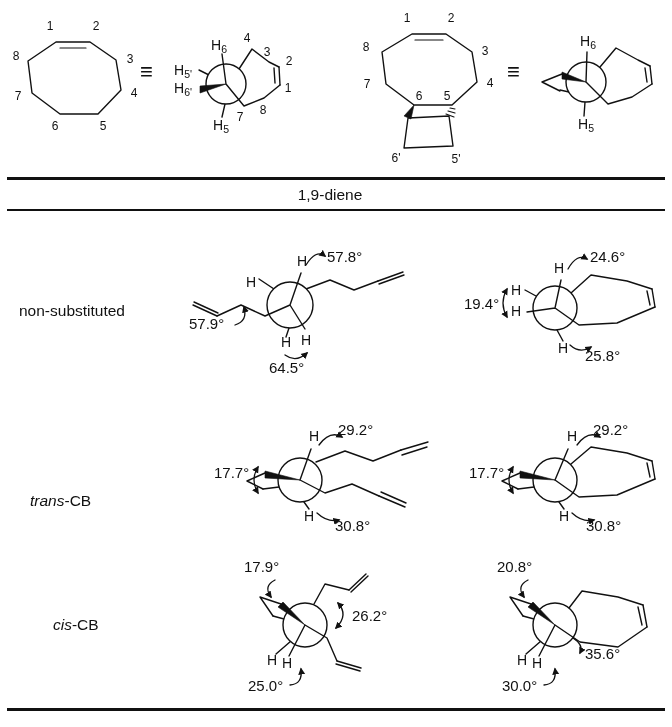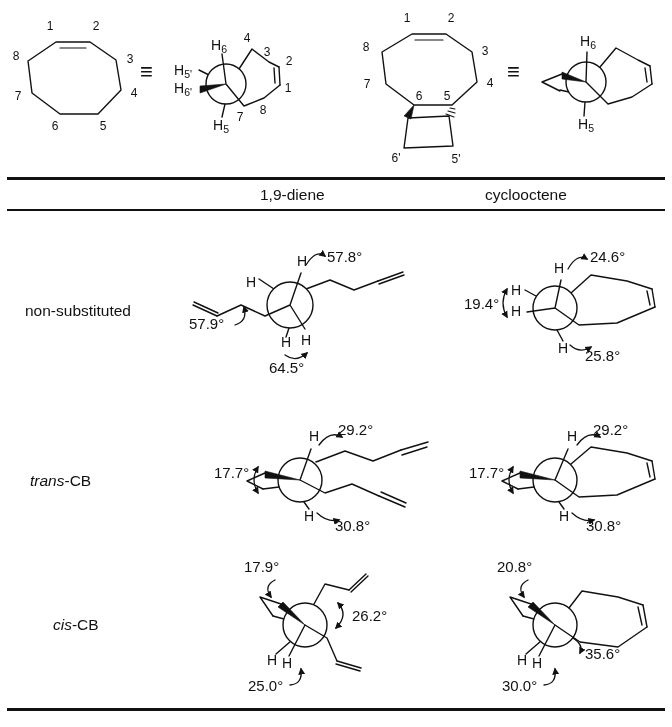--- a/index.html
+++ b/index.html
@@ -1,19 +1,19 @@
 <!DOCTYPE html>
 <html><head>
 <meta charset="utf-8">
 <style>
   *{box-sizing:border-box}
   body{margin:0;background:#fff}
   .page{position:relative;width:672px;height:727px;background:#fff;font-family:"Liberation Sans",sans-serif;color:#111;overflow:hidden}
   .rule{position:absolute;left:7px;width:658px;background:#111}
-  .hdr{position:absolute;font-size:15.5px;width:140px}
+  .hdr{position:absolute;font-size:15.5px;text-align:center;width:140px}
   .rowlab{position:absolute;font-size:15.5px;white-space:nowrap}
   .equiv{position:absolute;font-size:22px;font-weight:700}
   svg.fig{position:absolute;overflow:visible}
   .bond{stroke:#111;stroke-width:1.4;fill:none;stroke-linecap:round;stroke-linejoin:round}
   .thin{stroke-width:1.2}
   .arc{stroke:#111;stroke-width:1.3;fill:none;stroke-linecap:round}
   .wedge{fill:#111;stroke:#111;stroke-width:0.6;stroke-linejoin:round}
   .ncirc{fill:#fff;stroke:#111;stroke-width:1.4}
   text{fill:#111;font-family:"Liberation Sans",sans-serif}
   .ang{font-size:15px}
@@ -85,26 +85,25 @@
     <circle class="ncirc" cx="58" cy="60" r="20"></circle>
     <path class="bond" d="M58,60 L59,30 M58,60 L80,82 L104,75 L124,62"></path>
     <polygon class="wedge" points="58,60 34,50 34,57"></polygon>
     <path class="bond" d="M34,52 L14,60 L32,69"></path>
     <text class="hl" x="52" y="24"><tspan>H</tspan><tspan class="sub" dy="3">6</tspan></text>
     <text class="hl" x="50" y="107"><tspan>H</tspan><tspan class="sub" dy="3">5</tspan></text>
   </svg>
 
   <div class="rule" style="top:177px;height:3px"></div>
   <div class="hdr" style="left:260px;top:186px">1,9-diene</div>
-  <div class="hdr" style="left:485px;top:186px">cyclooctene</div>
   <div class="rule" style="top:209px;height:2px"></div>
   <div class="rule" style="top:708px;height:3px"></div>
 
-  <div class="rowlab" style="left:25px;top:302px"><i></i><span>non-substituted</span></div>
-  <div class="rowlab" style="left:30px;top:472px"><i>trans</i><span>-CB</span></div>
+  <div class="rowlab" style="left:19px;top:302px"><i></i><span>non-substituted</span></div>
+  <div class="rowlab" style="left:30px;top:492px"><i>trans</i><span>-CB</span></div>
   <div class="rowlab" style="left:53px;top:616px"><i>cis</i><span>-CB</span></div>
 
   <svg class="fig" style="left:155px;top:233px;width:270px;height:162px" viewBox="0 0 270 162">
     <defs>
         <marker id="m1" markerWidth="8" markerHeight="8" refX="5.5" refY="4" orient="auto-start-reverse" markerUnits="userSpaceOnUse">
           <path d="M0,0.5 L7,4 L0,7.5 Z" fill="#111"></path>
         </marker>
       </defs>
     <path class="bond" d="M119,56 L104,46 M134,95 L131,104 M151,56 L175,47 L199,57 L223,48"></path>
     <path class="bond" d="M223,48 L248,39 M224,51 L249,42"></path>

